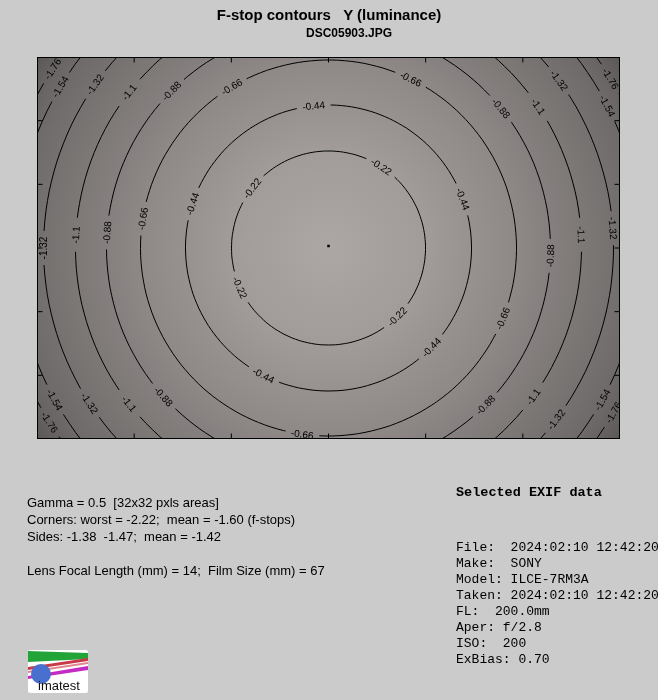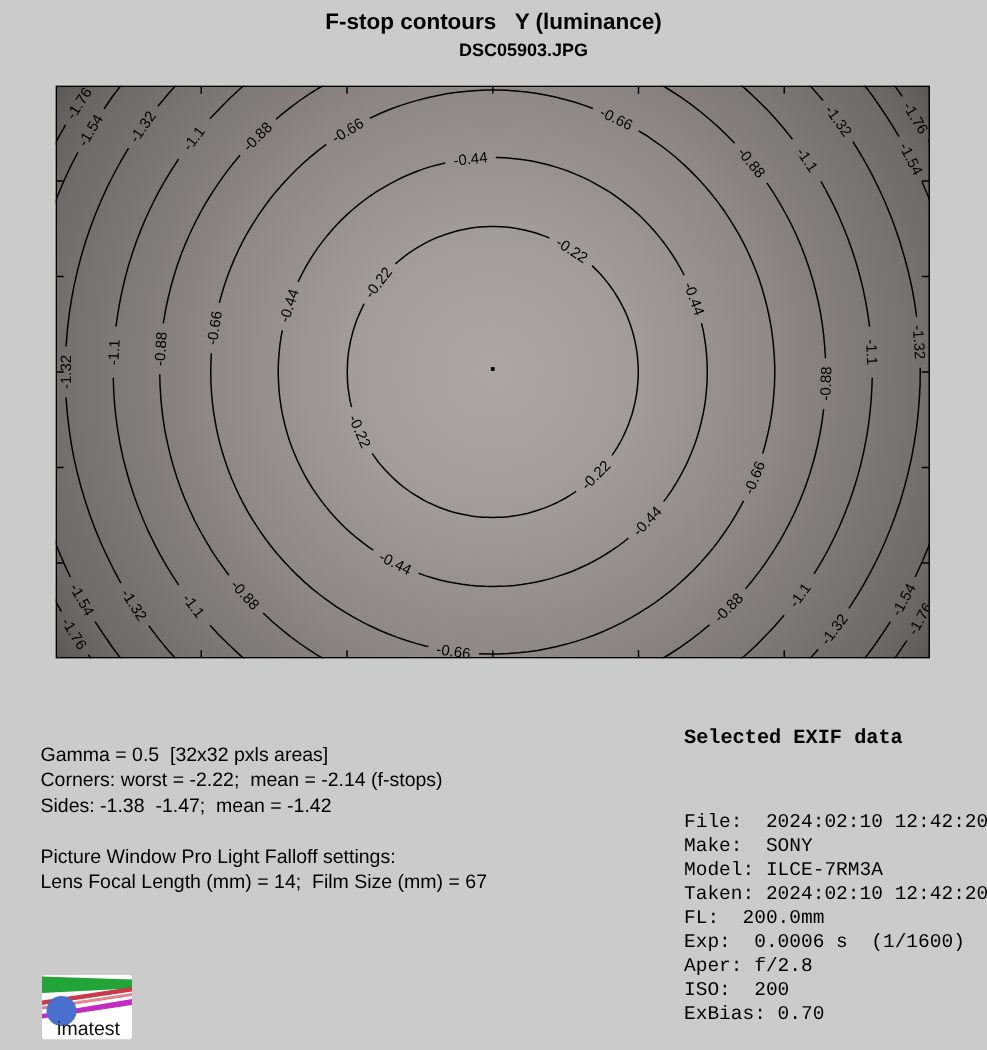--- a/index.html
+++ b/index.html
@@ -124,25 +124,25 @@
       <line x1="0.5" y1="254.66666666666666" x2="5.5" y2="254.66666666666666"></line>
       <line x1="582.5" y1="254.66666666666666" x2="577.5" y2="254.66666666666666"></line>
       <line x1="485.8333333333333" y1="0.5" x2="485.8333333333333" y2="5.5"></line>
       <line x1="485.8333333333333" y1="381.5" x2="485.8333333333333" y2="376.5"></line>
       <line x1="0.5" y1="318.3333333333333" x2="5.5" y2="318.3333333333333"></line>
       <line x1="582.5" y1="318.3333333333333" x2="577.5" y2="318.3333333333333"></line>
     </g>
     <rect x="0.5" y="0.5" width="582" height="381" fill="none" stroke="#000000" stroke-width="1"></rect>
   </svg>
 
-<div class="abs stats-block"><div>Gamma = 0.5  [32x32 pxls areas]</div><div>Corners: worst = -2.22;  mean = -2.14 (f-stops)</div><div>Sides: -1.38  -1.47;  mean = -1.42</div><div>&nbsp;</div><div>Picture Window Pro Light Falloff settings:</div><div>Lens Focal Length (mm) = 14;  Film Size (mm) = 67</div></div>
+<div class="abs stats-block"><div>Gamma = 0.5  [32x32 pxls areas]</div><div>Corners: worst = -2.22;  mean = -1.60 (f-stops)</div><div>Sides: -1.38  -1.47;  mean = -1.42</div><div>&nbsp;</div><div>Lens Focal Length (mm) = 14;  Film Size (mm) = 67</div></div>
 
 <div class="abs exif-block">
   <div class="exif-header">Selected EXIF data</div>
-  <div class="exif-lines"><div>File:  2024:02:10 12:42:20</div><div>Make:  SONY</div><div>Model: ILCE-7RM3A</div><div>Taken: 2024:02:10 12:42:20</div><div>FL:  200.0mm</div><div>Exp:  0.0006 s  (1/1600)</div><div>Aper: f/2.8</div><div>ISO:  200</div><div>ExBias: 0.70</div></div>
+  <div class="exif-lines"><div>File:  2024:02:10 12:42:20</div><div>Make:  SONY</div><div>Model: ILCE-7RM3A</div><div>Taken: 2024:02:10 12:42:20</div><div>FL:  200.0mm</div><div>Aper: f/2.8</div><div>ISO:  200</div><div>ExBias: 0.70</div></div>
 </div>
 
 <svg id="logo-svg" class="abs" viewBox="0 0 60 43">
   <rect x="0" y="0" width="60" height="43" rx="2" fill="#ffffff"></rect>
   <polygon points="0,1 60,3 60,9 0,12" fill="#22a438"></polygon>
   <polygon points="60,8 0,17 0,20 60,11" fill="#c93a48"></polygon>
   <polygon points="60,12 0,21 0,23 60,14" fill="#e2848e"></polygon>
   <polygon points="60,16 0,26 0,29 60,20" fill="#c32cc3"></polygon>
   <circle cx="13" cy="24" r="10" fill="#4a70cf"></circle>
   <text x="31" y="40" text-anchor="middle" font-size="13" fill="#111111">imatest</text>

